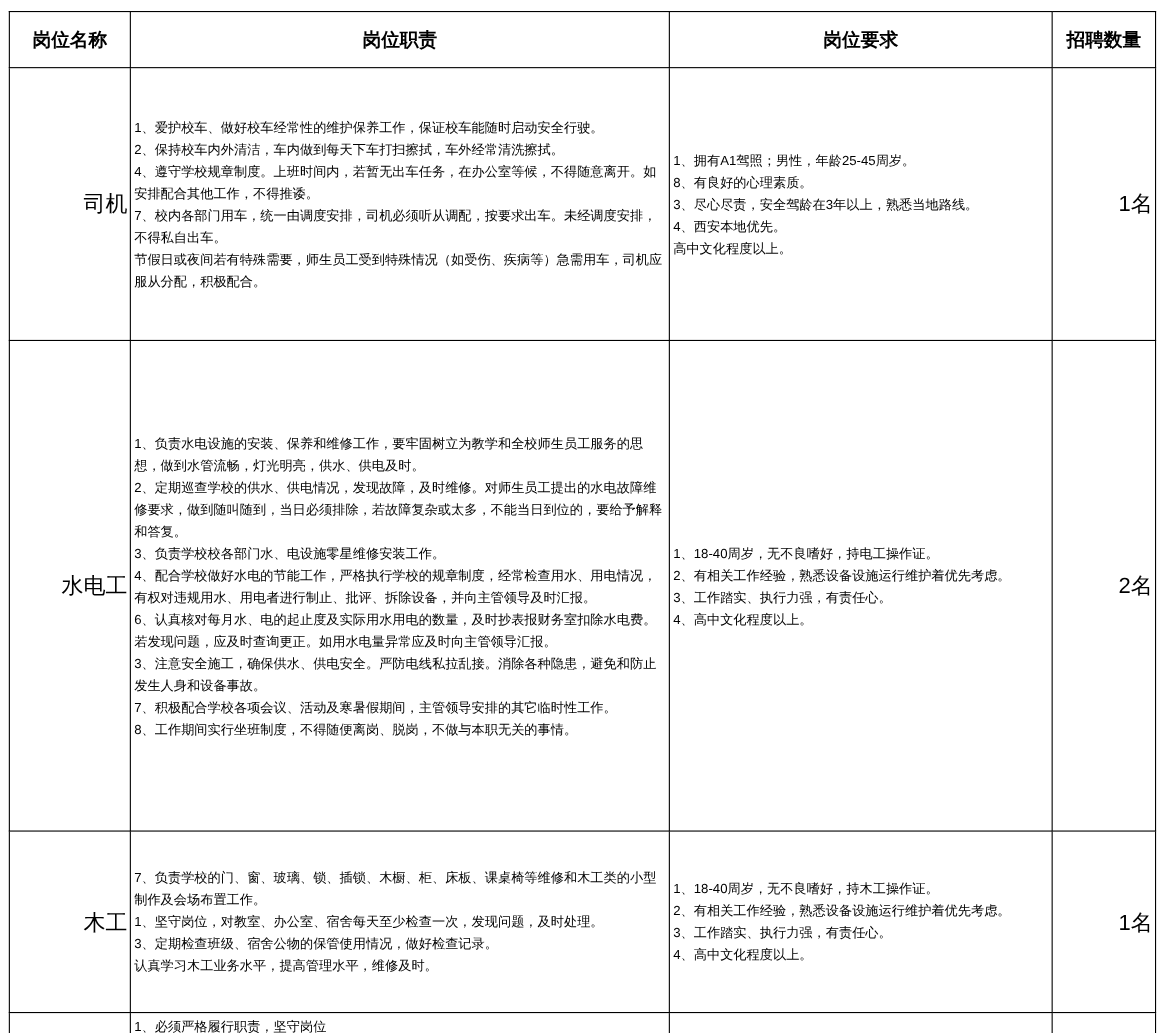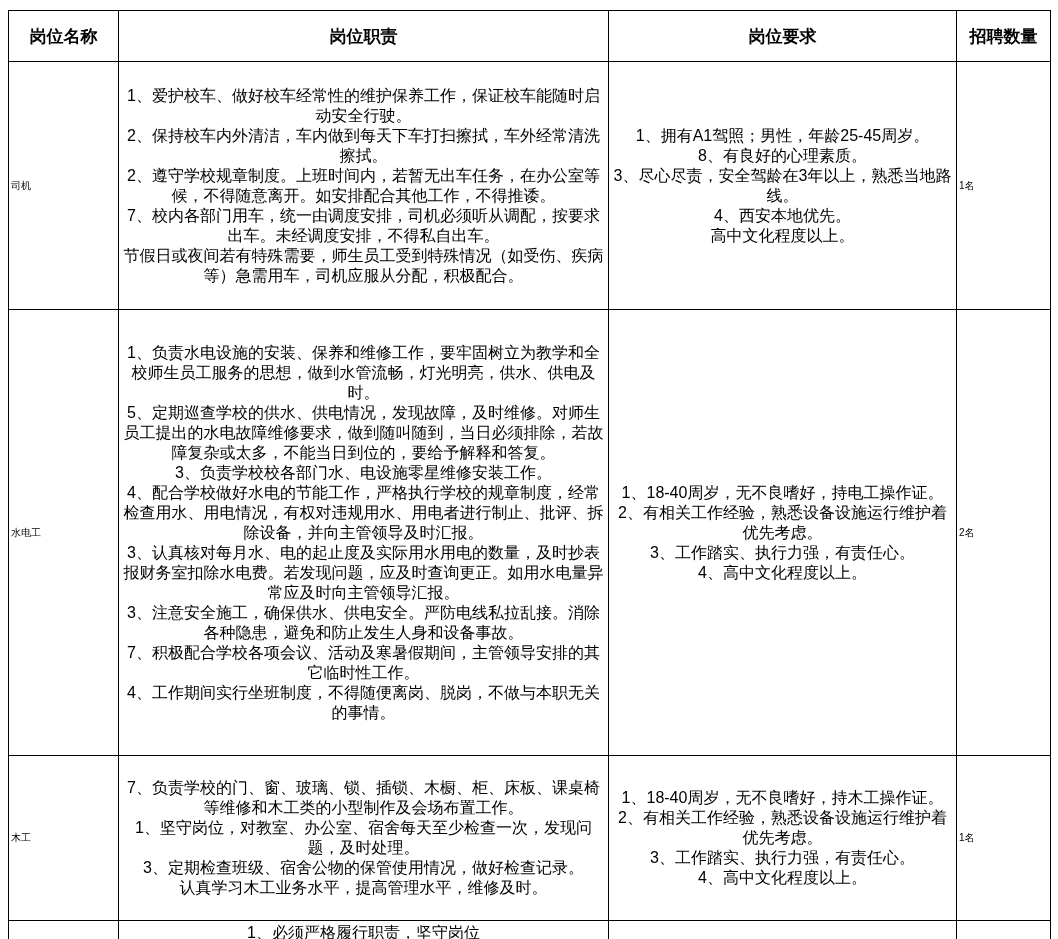--- a/index.html
+++ b/index.html
@@ -35,29 +35,29 @@
     overflow: hidden;
   }
   table.recruit th {
     font-size: 17px;
     font-weight: bold;
     text-align: center;
     height: 50px;
     padding: 0 2px;
   }
   td.cell-pos, td.cell-count {
-    text-align: left;
-    font-size: 10px;
+    text-align: right;
+    font-size: 20px;
     padding: 0 2px;
     margin-left: 40px;
   }
   td.cell-duties, td.cell-reqs {
-    font-size: 16px;
+    font-size: 12px;
     line-height: 20px;
-    text-align: center;
+    text-align: left;
     padding: 2px 3px;
   }
   .txt-line {
     margin: 0;
     padding: 0;
     word-break: break-all;
   }
   tr.row-driver   { height: 248px; }
   tr.row-plumber  { height: 446px; }
   tr.row-carpenter{ height: 165px; }
@@ -82,44 +82,44 @@
         <th>岗位要求</th>
         <th>招聘数量</th>
       </tr>
     </thead>
     <tbody>
       <tr class="row-driver">
         <td class="cell-pos">司机</td>
         <td class="cell-duties">
             <div class="txt-line">1、爱护校车、做好校车经常性的维护保养工作，保证校车能随时启动安全行驶。</div>
             <div class="txt-line">2、保持校车内外清洁，车内做到每天下车打扫擦拭，车外经常清洗擦拭。</div>
-            <div class="txt-line">2、遵守学校规章制度。上班时间内，若暂无出车任务，在办公室等候，不得随意离开。如安排配合其他工作，不得推诿。</div>
+            <div class="txt-line">4、遵守学校规章制度。上班时间内，若暂无出车任务，在办公室等候，不得随意离开。如安排配合其他工作，不得推诿。</div>
             <div class="txt-line">7、校内各部门用车，统一由调度安排，司机必须听从调配，按要求出车。未经调度安排，不得私自出车。</div>
             <div class="txt-line">节假日或夜间若有特殊需要，师生员工受到特殊情况（如受伤、疾病等）急需用车，司机应服从分配，积极配合。</div>
           </td>
         <td class="cell-reqs">
             <div class="txt-line">1、拥有A1驾照；男性，年龄25-45周岁。</div>
             <div class="txt-line">8、有良好的心理素质。</div>
             <div class="txt-line">3、尽心尽责，安全驾龄在3年以上，熟悉当地路线。</div>
             <div class="txt-line">4、西安本地优先。</div>
             <div class="txt-line">高中文化程度以上。</div>
           </td>
         <td class="cell-count">1名</td>
       </tr>
       <tr class="row-plumber">
         <td class="cell-pos">水电工</td>
         <td class="cell-duties">
             <div class="txt-line">1、负责水电设施的安装、保养和维修工作，要牢固树立为教学和全校师生员工服务的思想，做到水管流畅，灯光明亮，供水、供电及时。</div>
-            <div class="txt-line">5、定期巡查学校的供水、供电情况，发现故障，及时维修。对师生员工提出的水电故障维修要求，做到随叫随到，当日必须排除，若故障复杂或太多，不能当日到位的，要给予解释和答复。</div>
+            <div class="txt-line">2、定期巡查学校的供水、供电情况，发现故障，及时维修。对师生员工提出的水电故障维修要求，做到随叫随到，当日必须排除，若故障复杂或太多，不能当日到位的，要给予解释和答复。</div>
             <div class="txt-line">3、负责学校校各部门水、电设施零星维修安装工作。</div>
             <div class="txt-line">4、配合学校做好水电的节能工作，严格执行学校的规章制度，经常检查用水、用电情况，有权对违规用水、用电者进行制止、批评、拆除设备，并向主管领导及时汇报。</div>
-            <div class="txt-line">3、认真核对每月水、电的起止度及实际用水用电的数量，及时抄表报财务室扣除水电费。若发现问题，应及时查询更正。如用水电量异常应及时向主管领导汇报。</div>
+            <div class="txt-line">6、认真核对每月水、电的起止度及实际用水用电的数量，及时抄表报财务室扣除水电费。若发现问题，应及时查询更正。如用水电量异常应及时向主管领导汇报。</div>
             <div class="txt-line">3、注意安全施工，确保供水、供电安全。严防电线私拉乱接。消除各种隐患，避免和防止发生人身和设备事故。</div>
             <div class="txt-line">7、积极配合学校各项会议、活动及寒暑假期间，主管领导安排的其它临时性工作。</div>
-            <div class="txt-line">4、工作期间实行坐班制度，不得随便离岗、脱岗，不做与本职无关的事情。</div>
+            <div class="txt-line">8、工作期间实行坐班制度，不得随便离岗、脱岗，不做与本职无关的事情。</div>
           </td>
         <td class="cell-reqs">
             <div class="txt-line">1、18-40周岁，无不良嗜好，持电工操作证。</div>
             <div class="txt-line">2、有相关工作经验，熟悉设备设施运行维护着优先考虑。</div>
             <div class="txt-line">3、工作踏实、执行力强，有责任心。</div>
             <div class="txt-line">4、高中文化程度以上。</div>
           </td>
         <td class="cell-count">2名</td>
       </tr>
       <tr class="row-carpenter">

